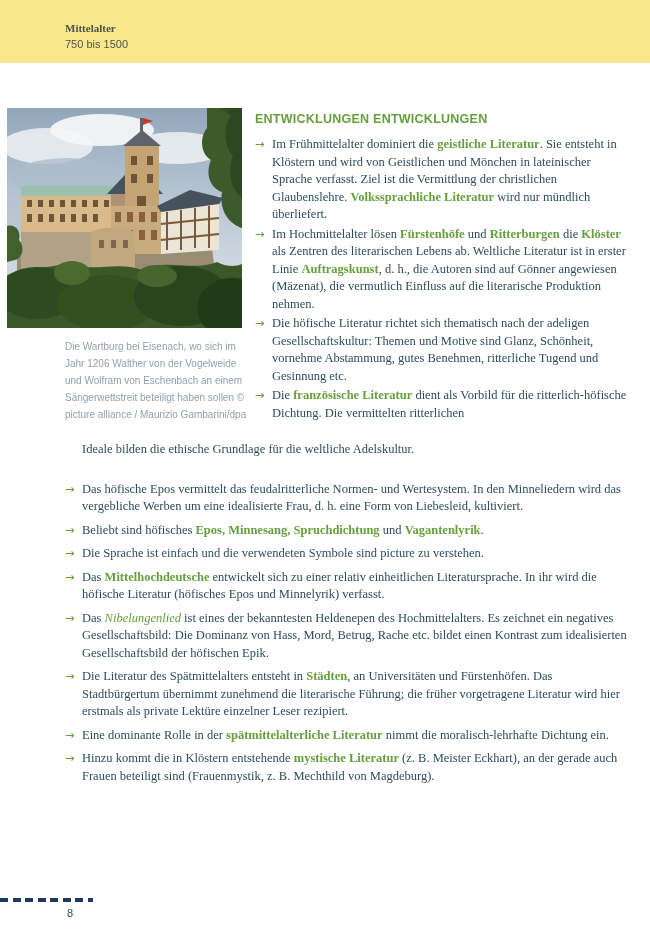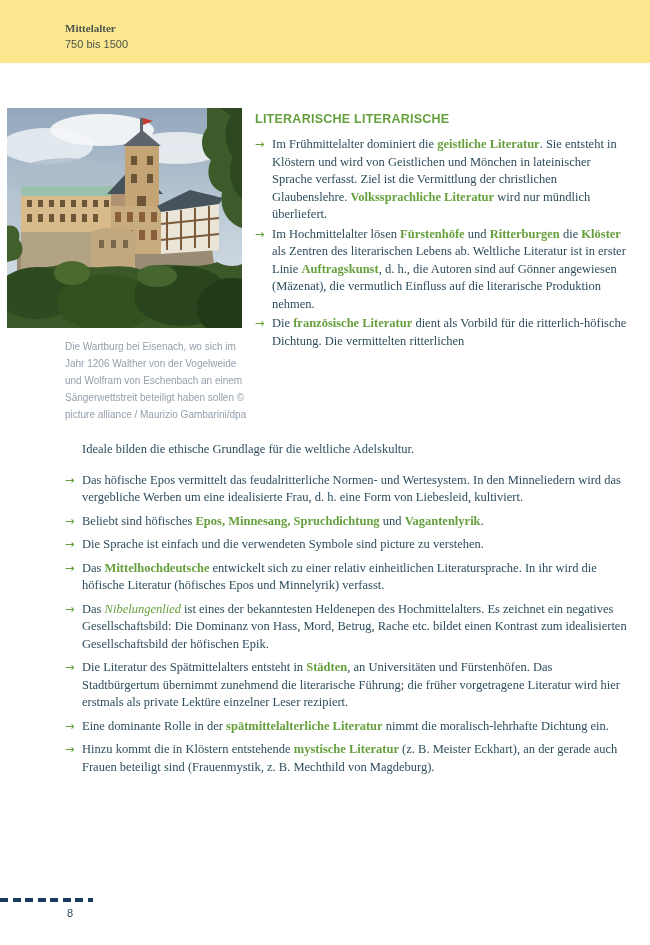--- a/index.html
+++ b/index.html
@@ -27,21 +27,21 @@
   .right-col{position:absolute;left:255px;top:112px;width:378px;}
   .section-title{font-family:"Liberation Sans",sans-serif;font-size:12.5px;font-weight:700;
     color:var(--green);letter-spacing:.02em;margin:0 0 10px 0;}
   .bullet{font-size:12.5px;line-height:17.5px;padding-left:17px;text-indent:-17px;margin:0 0 2px 0;}
   .arrow{display:inline-block;width:17px;text-indent:0;color:var(--green);
     font-family:"DejaVu Sans",sans-serif;font-size:11.5px;}
   .kw{color:var(--green);font-weight:700;}
   .kwi{color:var(--green);font-style:italic;}
   .main-full{position:absolute;left:65px;top:441px;width:566px;}
   .main-full .bullet{margin-bottom:6px;}
-  .lead-line{font-size:12.5px;line-height:17.5px;padding-left:17px;margin:0 0 13px 0;}
+  .lead-line{font-size:12.5px;line-height:17.5px;padding-left:17px;margin:0 0 22px 0;}
   .footer-dashes{position:absolute;left:0;top:898px;width:93px;height:4px;
     background:repeating-linear-gradient(90deg,var(--navy) 0 8px,transparent 8px 12.5px);}
   .page-num{position:absolute;left:67px;top:907px;font-family:"Liberation Sans",sans-serif;
     font-size:11px;color:var(--body);}
 </style>
 </head>
 <body>
 
 <div class="band"></div>
 <div class="band-text">
@@ -147,26 +147,27 @@
     <ellipse cx="65" cy="165" rx="18" ry="12" fill="#4a6a2e"></ellipse>
     <ellipse cx="150" cy="168" rx="20" ry="11" fill="#466630"></ellipse>
 
     <path d="M0,118 C8,116 14,122 12,132 C18,138 16,150 8,152 L0,154 Z" fill="#41602c"></path>
   </svg>
 </div>
 
 <div class="caption">Die Wartburg bei Eisenach, wo sich im Jahr 1206 Walther von der Vogelweide und Wolfram von Eschenbach an einem Sängerwettstreit beteiligt haben sollen © picture alliance / Maurizio Gambarini/dpa</div>
 
 <div class="right-col">
-  <h2 class="section-title">LITERARISCHE LITERARISCHE</h2>
+  <h2 class="section-title">ENTWICKLUNGEN ENTWICKLUNGEN</h2>
 
   <div class="bullet"><span class="arrow">→</span><span><span>Im Frühmittelalter dominiert die </span><span class="kw">geistliche Literatur</span><span>. Sie entsteht in Klöstern und wird von Geistlichen und Mönchen in lateinischer Sprache verfasst. Ziel ist die Vermittlung der christlichen Glaubenslehre. </span><span class="kw">Volkssprachliche Literatur</span><span> wird nur mündlich überliefert.</span></span></div>
 
   <div class="bullet"><span class="arrow">→</span><span><span>Im Hochmittelalter lösen </span><span class="kw">Fürstenhöfe</span><span> und </span><span class="kw">Ritterburgen</span><span> die </span><span class="kw">Klöster</span><span> als Zentren des literarischen Lebens ab. Weltliche Literatur ist in erster Linie </span><span class="kw">Auftragskunst</span><span>, d. h., die Autoren sind auf Gönner angewiesen (Mäzenat), die vermutlich Einfluss auf die literarische Produktion nehmen.</span></span></div>
 
+  <div class="bullet"><span class="arrow">→</span><span><span>Die höfische Literatur richtet sich thematisch nach der adeligen Gesellschaftskultur: Themen und Motive sind Glanz, Schönheit, vornehme Abstammung, gutes Benehmen, ritterliche Tugend und Gesinnung etc.</span></span></div>
 
   <div class="bullet"><span class="arrow">→</span><span><span>Die </span><span class="kw">französische Literatur</span><span> dient als Vorbild für die ritterlich-höfische Dichtung. Die vermittelten ritterlichen</span></span></div>
 </div>
 
 <div class="main-full">
   <div class="lead-line"><span>Ideale bilden die ethische Grundlage für die weltliche Adelskultur.</span></div>
 
   <div class="bullet"><span class="arrow">→</span><span><span>Das höfische Epos vermittelt das feudalritterliche Normen- und Wertesystem. In den Minneliedern wird das vergebliche Werben um eine idealisierte Frau, d. h. eine Form von Liebesleid, kultiviert.</span></span></div>
 
   <div class="bullet"><span class="arrow">→</span><span><span>Beliebt sind höfisches </span><span class="kw">Epos, Minnesang, Spruchdichtung</span><span> und </span><span class="kw">Vagantenlyrik</span><span>.</span></span></div>

